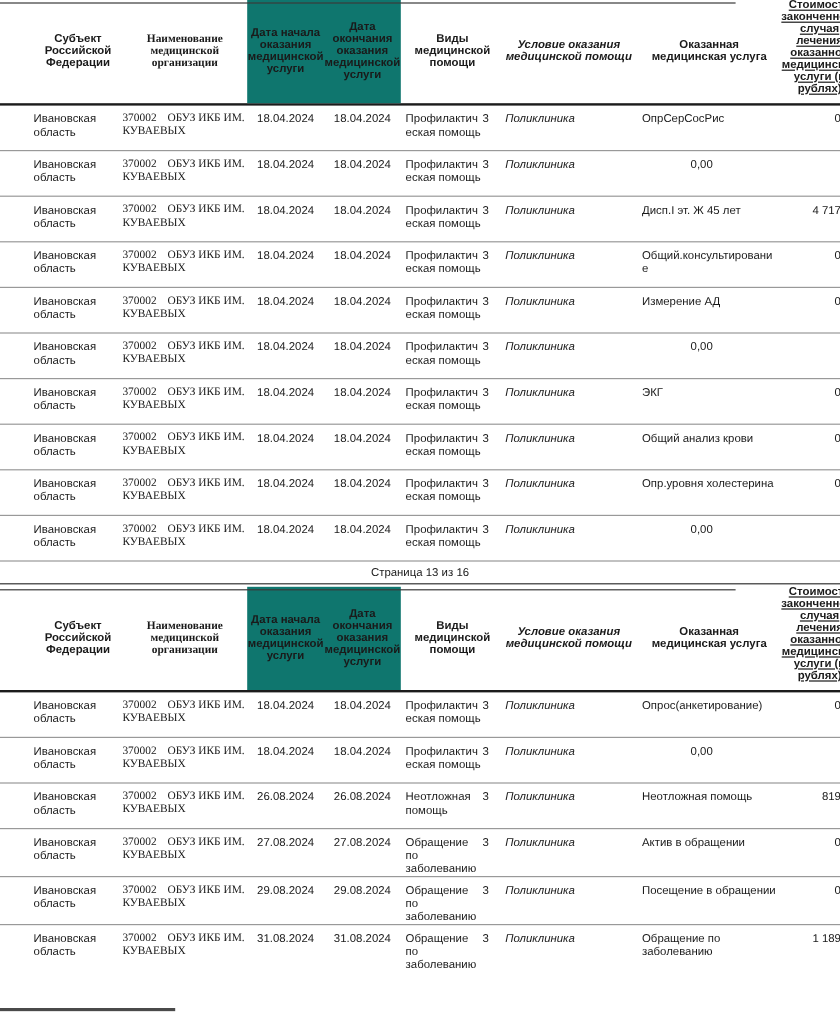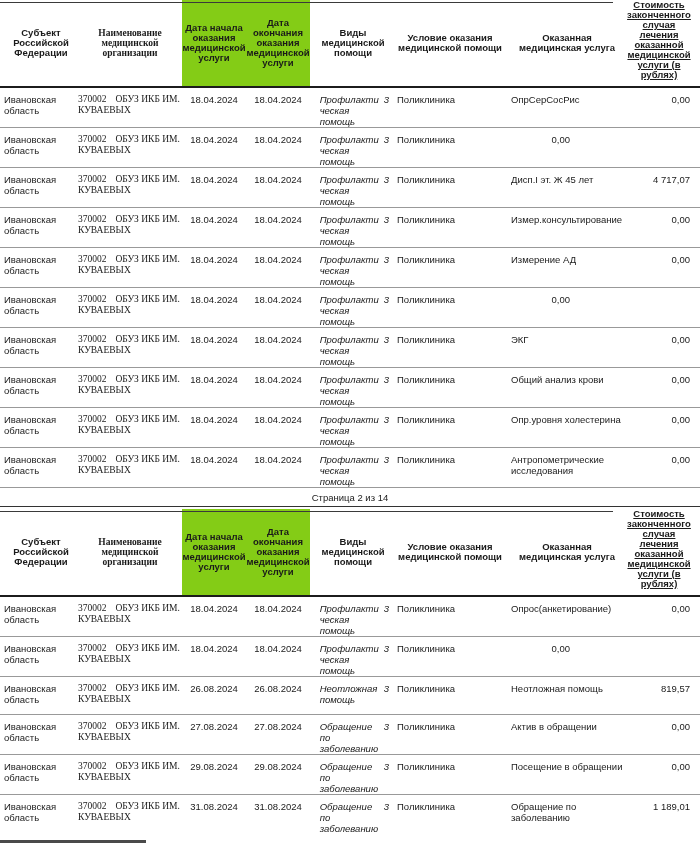--- a/index.html
+++ b/index.html
@@ -14,49 +14,49 @@
   .tbl{position:relative;}
   .top-line{position:absolute;top:2px;left:0;width:613px;height:0;border-top:1.5px solid #3a3a3a;}
 
   .thead{
     display:flex;align-items:center;
     height:86px;border-bottom:2px solid #1c1c1c;
     padding-left:4px;font-weight:bold;line-height:10px;text-align:center;
   }
   .hc{flex:none;}
   .hc.shaded{
-    align-self:stretch;background:#84cc16;
+    align-self:stretch;background:#0f766e;
     display:flex;align-items:center;justify-content:center;
   }
   .hc.c-cost{align-self:flex-start;padding-top:0;box-sizing:border-box;text-decoration:underline;}
   .hc.c-serv > span{display:inline-block;max-width:100px;}
 
   
-  .c-region{width:74px;}
+  .c-region{width:74px;margin-left:24px;}
   .c-org{width:104px;font-family:Liberation Serif, serif;}
   .c-ds{width:64px;}
   .c-de{width:64px;}
   .c-vid{width:78px;margin-left:4px;}
-  .c-cond{width:106px;margin-left:5px;}
+  .c-cond{width:106px;margin-left:5px;font-style:italic;}
   .c-serv{width:112px;margin-left:8px;}
   .c-cost{width:72px;}
 
   
   .row{
     display:flex;align-items:flex-start;
     min-height:38px;box-sizing:border-box;
     padding:6px 0 0 4px;
     border-bottom:1px solid #999;
     line-height:11px;
   }
   .t2 .tbody .row:last-child{border-bottom:none;}
   .bc{flex:none;}
   .bc.c-ds,.bc.c-de{text-align:center;}
   .bc.c-cost{text-align:right;padding-right:5px;box-sizing:border-box;}
-  .bc.c-vid{display:flex;justify-content:flex-end;font-style:italic;}
+  .bc.c-vid{display:flex;justify-content:flex-start;}
   .vid-text{display:block;width:64px;overflow-wrap:break-word;}
   .vid-code{display:block;padding-right:3px;}
   .org-code{margin-right:9px;}
   .bc.c-serv{overflow-wrap:break-word;}
 
   
   .page-break{
     width:700px;text-align:center;
     padding:4px 0 2px 0;
     border-bottom:1px solid #333;
@@ -133,21 +133,21 @@
   <div class="row">
     <div class="bc c-region">Ивановская область</div>
     <div class="bc c-org"><span class="org-code">370002</span><span class="org-name">ОБУЗ ИКБ ИМ. КУВАЕВЫХ</span></div>
     <div class="bc c-ds">18.04.2024</div>
     <div class="bc c-de">18.04.2024</div>
     <div class="bc c-vid">
       <span class="vid-text">Профилактическая помощь</span>
       <span class="vid-code">3</span>
     </div>
     <div class="bc c-cond">Поликлиника</div>
-    <div class="bc c-serv">Измер.консультирование</div>
+    <div class="bc c-serv">Общий.консультирование</div>
     <div class="bc c-cost">0,00</div>
   </div>
 
   <div class="row">
     <div class="bc c-region">Ивановская область</div>
     <div class="bc c-org"><span class="org-code">370002</span><span class="org-name">ОБУЗ ИКБ ИМ. КУВАЕВЫХ</span></div>
     <div class="bc c-ds">18.04.2024</div>
     <div class="bc c-de">18.04.2024</div>
     <div class="bc c-vid">
       <span class="vid-text">Профилактическая помощь</span>
@@ -216,28 +216,27 @@
   <div class="row">
     <div class="bc c-region">Ивановская область</div>
     <div class="bc c-org"><span class="org-code">370002</span><span class="org-name">ОБУЗ ИКБ ИМ. КУВАЕВЫХ</span></div>
     <div class="bc c-ds">18.04.2024</div>
     <div class="bc c-de">18.04.2024</div>
     <div class="bc c-vid">
       <span class="vid-text">Профилактическая помощь</span>
       <span class="vid-code">3</span>
     </div>
     <div class="bc c-cond">Поликлиника</div>
-    <div class="bc c-serv">Антропометрические исследования</div>
     <div class="bc c-cost">0,00</div>
   </div>
 </div>
   </section>
 
   <div class="page-break">
-    <span>Страница 2 из 14</span>
+    <span>Страница 13 из 16</span>
   </div>
 
   <section class="tbl t2">
     <div class="top-line"></div>
     <header class="thead">
       <div class="hc c-region">Субъект Российской Федерации</div>
       <div class="hc c-org">Наименование медицинской организации</div>
       <div class="hc c-ds shaded">
           <span>Дата начала оказания медицинской услуги</span>
         </div>

